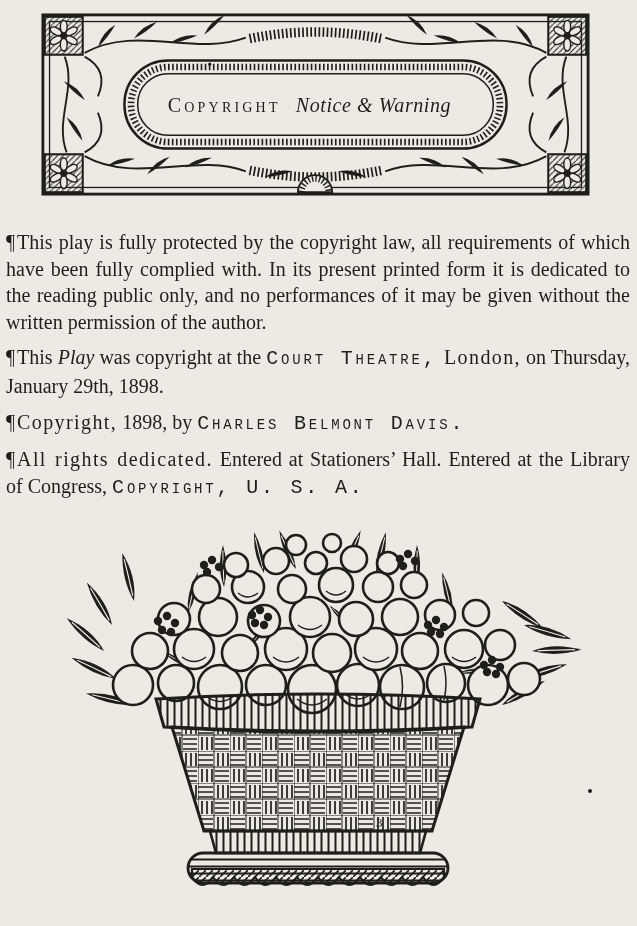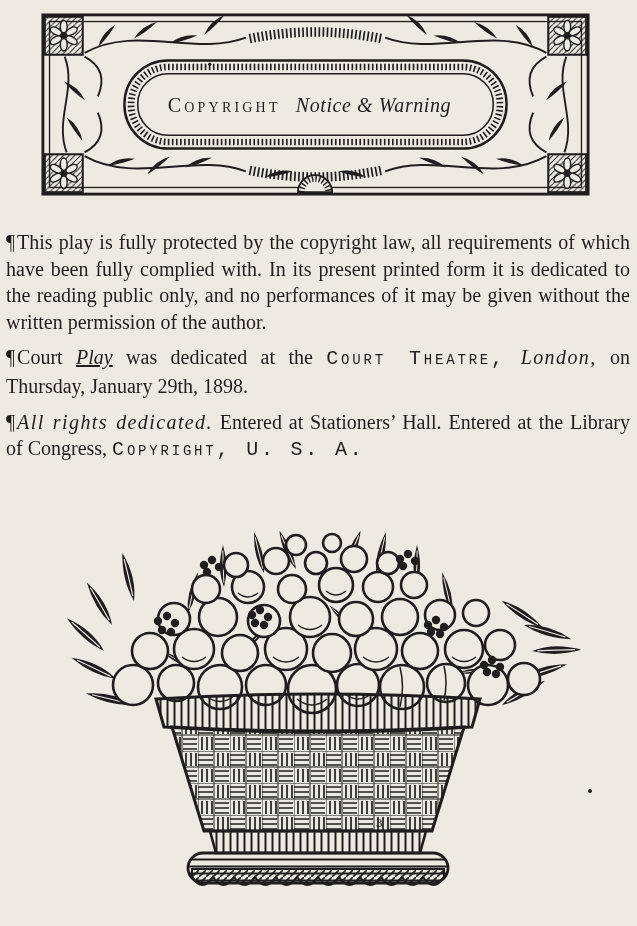--- a/index.html
+++ b/index.html
@@ -18,22 +18,22 @@
   .title-sc{font-variant:small-caps;letter-spacing:0.16em;}
   .title-it{font-style:italic;margin-left:10px;letter-spacing:0.03em;}
   
   .body-text{
     position:absolute;left:6px;top:229px;width:624px;
     font-size:20px;line-height:1.33;text-align:justify;
   }
   .body-text p{margin:0 0 9px 0;}
   .pilcrow{margin-right:2px;}
   .sc{font-variant:small-caps;letter-spacing:0.14em;font-family:Liberation Mono, monospace;}
-  .it{font-style:italic;text-decoration:underline;}
-  .itsp{font-style:italic;letter-spacing:0.07em;margin-top:20px;}
+  .it{font-style:italic;}
+  .itsp{letter-spacing:0.07em;margin-top:20px;}
   
   .basket{position:absolute;left:38px;top:527px;width:560px;height:372px;}
   .basket svg{display:block;width:100%;height:100%;overflow:visible;}
 </style>
 </head>
 <body>
 
 <div class="page">
 
   <div class="ornament">
@@ -130,22 +130,23 @@
     <div class="cartouche-text">
       <span class="title-sc">Copyright</span>
       <span class="title-it">Notice &amp; Warning</span>
     </div>
   </div>
 
   <div class="body-text">
 
     <p><span class="pilcrow">¶</span><span>This play is fully protected by the copyright law, all requirements of which have been fully complied with. In its present printed form it is dedicated to the reading public only, and no performances of it may be given without the written permission of the author.</span></p>
 
-    <p><span class="pilcrow">¶</span><span>Court </span><span class="it">Play</span><span> was dedicated at the </span><span class="sc">Court Theatre,</span><span class="itsp"> London,</span><span> on Thursday, January 29th, 1898.</span></p>
-
+    <p><span class="pilcrow">¶</span><span>This </span><span class="it">Play</span><span> was copyright at the </span><span class="sc">Court Theatre,</span><span class="itsp"> London,</span><span> on Thursday, January 29th, 1898.</span></p>
+
+    <p><span class="pilcrow">¶</span><span class="itsp">Copyright,</span><span> 1898, by </span><span class="sc">Charles Belmont Davis.</span></p>
 
     <p><span class="pilcrow">¶</span><span class="itsp">All rights dedicated.</span><span> Entered at Stationers’ Hall. Entered at the Library of Congress, </span><span class="sc">Copyright, U. S. A.</span></p>
 
   </div>
 
   <div class="basket">
     <svg viewBox="0 0 560 372">
       <defs>
         <pattern id="pweave" width="32" height="32" patternUnits="userSpaceOnUse">
           <path d="M0,4 H15 M0,9 H15 M0,14 H15" stroke="#1f1e1c" stroke-width="1.7" fill="none"></path>

